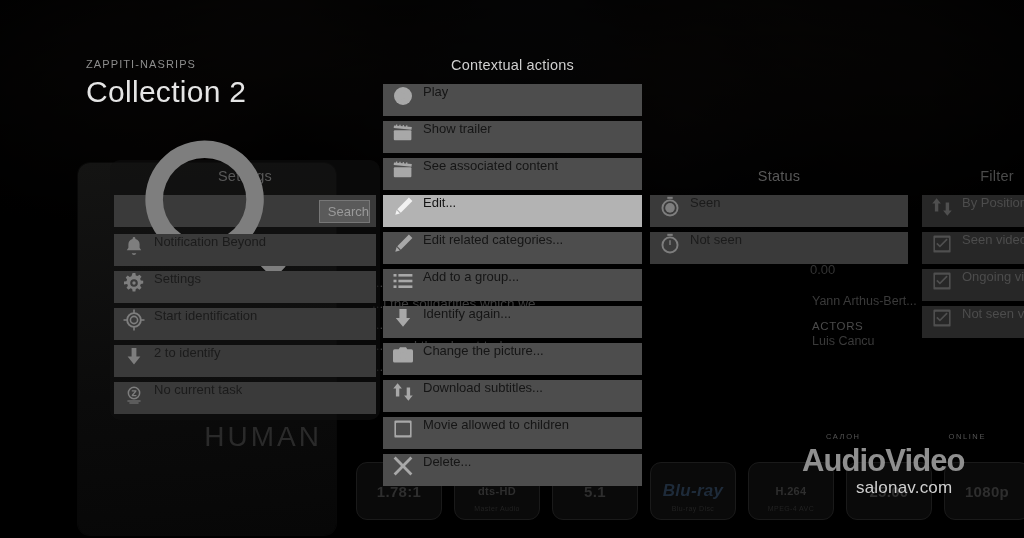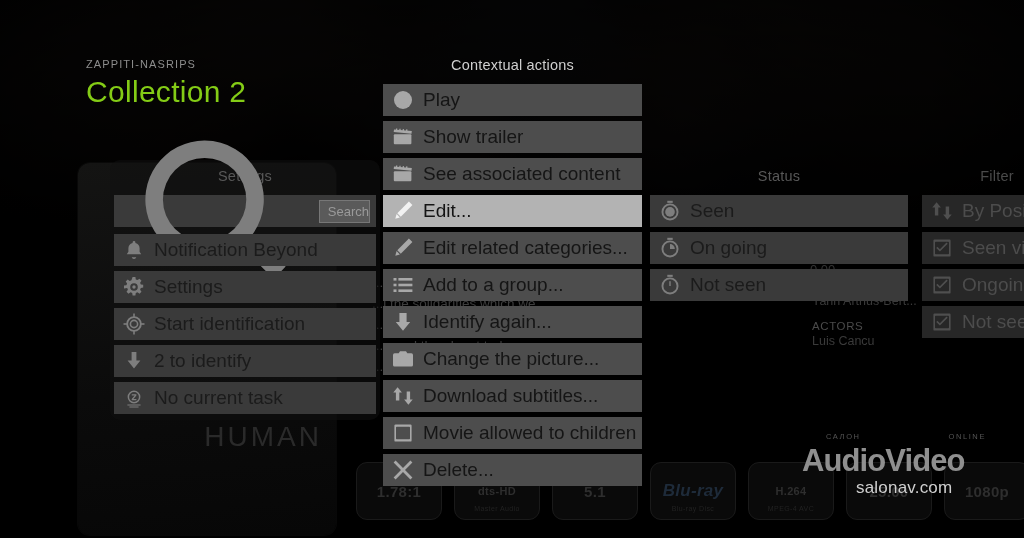--- a/index.html
+++ b/index.html
@@ -38,21 +38,21 @@
   }
   
   .dim-overlay { position:absolute; inset:0; background:rgba(0,0,0,.46); }
 
   
   .header { position:absolute; left:86px; top:58px; z-index:6; }
   .collection-eyebrow {
     font-size:11px; letter-spacing:1.1px; color:#8d8d8d; font-weight:400;
   }
   .collection-title {
-    font-size:30px; color:#84cc16; font-weight:400; margin-top:5px; letter-spacing:.3px;
+    font-size:30px; color:#e5e5e5; font-weight:400; margin-top:5px; letter-spacing:.3px;
   }
 
   
   .poster-card {
     position:absolute; left:78px; top:163px; width:258px; height:372px;
     background:linear-gradient(175deg,#141413 0%,#0b0b0b 60%,#070707 100%);
     border-radius:12px; z-index:2;
     box-shadow:0 0 0 1px rgba(255,255,255,.03);
   }
   .poster-title {
@@ -93,23 +93,23 @@
   
   .panel { position:absolute; z-index:7; }
   .panel-title {
     text-align:center; font-size:14.5px; color:#cfcfcf; font-weight:400;
     margin-bottom:11px; letter-spacing:.2px;
   }
   .panel.faded .panel-title { color:#585858; }
   .panel.faded2 .panel-title { color:#4a4a4a; }
 
   .row {
-    display:flex; align-items:center; height:32px;
+    display:flex; align-items:flex-start; height:32px;
     background:#4a4a4a; margin-bottom:5px; padding-left:8px;
-    color:#151515; font-size:19px; position:relative;
+    color:#151515; font-size:13px; position:relative;
   }
   .row .label { margin-left:8px; white-space:nowrap; overflow:hidden; }
   .row .ico { width:24px; height:24px; flex:0 0 24px; display:block; }
 
   
   .menu-ctx .row { background:#4d4d4d; color:#151515; }
   .menu-ctx .row.selected { background:#b3b3b3; color:#141414; }
   .menu-ctx .row .ico path, .menu-ctx .row .ico rect,
   .menu-ctx .row .ico circle, .menu-ctx .row .ico polygon,
   .menu-ctx .row .ico line { fill:#a8a8a8; }
@@ -381,28 +381,20 @@
 
     <div class="row">
       <svg class="ico" viewBox="0 0 24 24">
         <rect x="9.3" y="1.8" width="5.4" height="2.1"></rect>
         <path d="M12 4.4a8.5 8.5 0 1 0 0 17 8.5 8.5 0 0 0 0-17zm0 1.9a6.6 6.6 0 1 1 0 13.2 6.6 6.6 0 0 1 0-13.2z"></path>
         <circle cx="12" cy="12.9" r="4.8"></circle>
       </svg>
       <span class="label">Seen</span>
     </div>
 
-    <div class="row">
-      <svg class="ico" viewBox="0 0 24 24">
-        <rect x="9.3" y="1.8" width="5.4" height="2.1"></rect>
-        <path d="M12 4.4a8.5 8.5 0 1 0 0 17 8.5 8.5 0 0 0 0-17zm0 1.9a6.6 6.6 0 1 1 0 13.2 6.6 6.6 0 0 1 0-13.2z"></path>
-        <path d="M12 8.1v4.8h4.8A4.8 4.8 0 0 0 12 8.1z"></path>
-      </svg>
-      <span class="label">On going</span>
-    </div>
 
     <div class="row">
       <svg class="ico" viewBox="0 0 24 24">
         <rect x="9.3" y="1.8" width="5.4" height="2.1"></rect>
         <path d="M12 4.4a8.5 8.5 0 1 0 0 17 8.5 8.5 0 0 0 0-17zm0 1.9a6.6 6.6 0 1 1 0 13.2 6.6 6.6 0 0 1 0-13.2z"></path>
         <rect x="11.3" y="8.2" width="1.4" height="4.8"></rect>
       </svg>
       <span class="label">Not seen</span>
     </div>
   </div>

